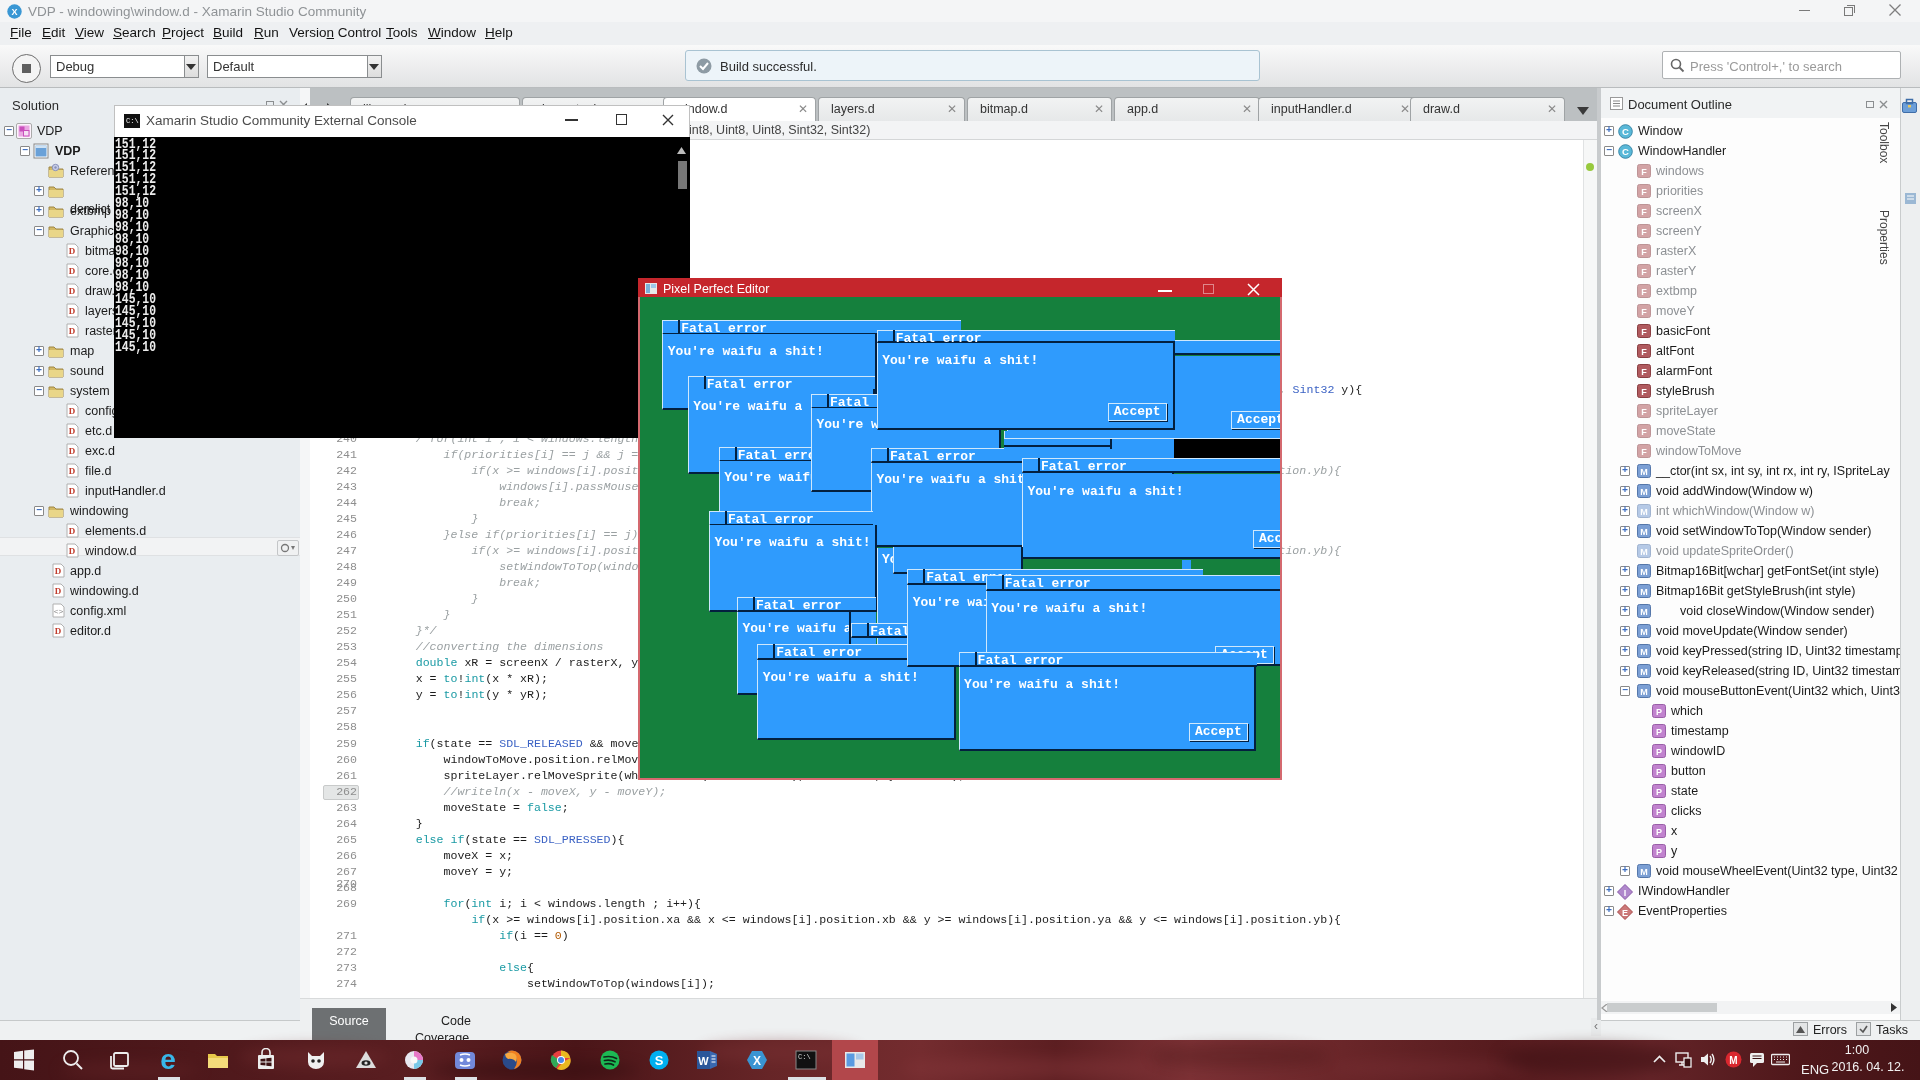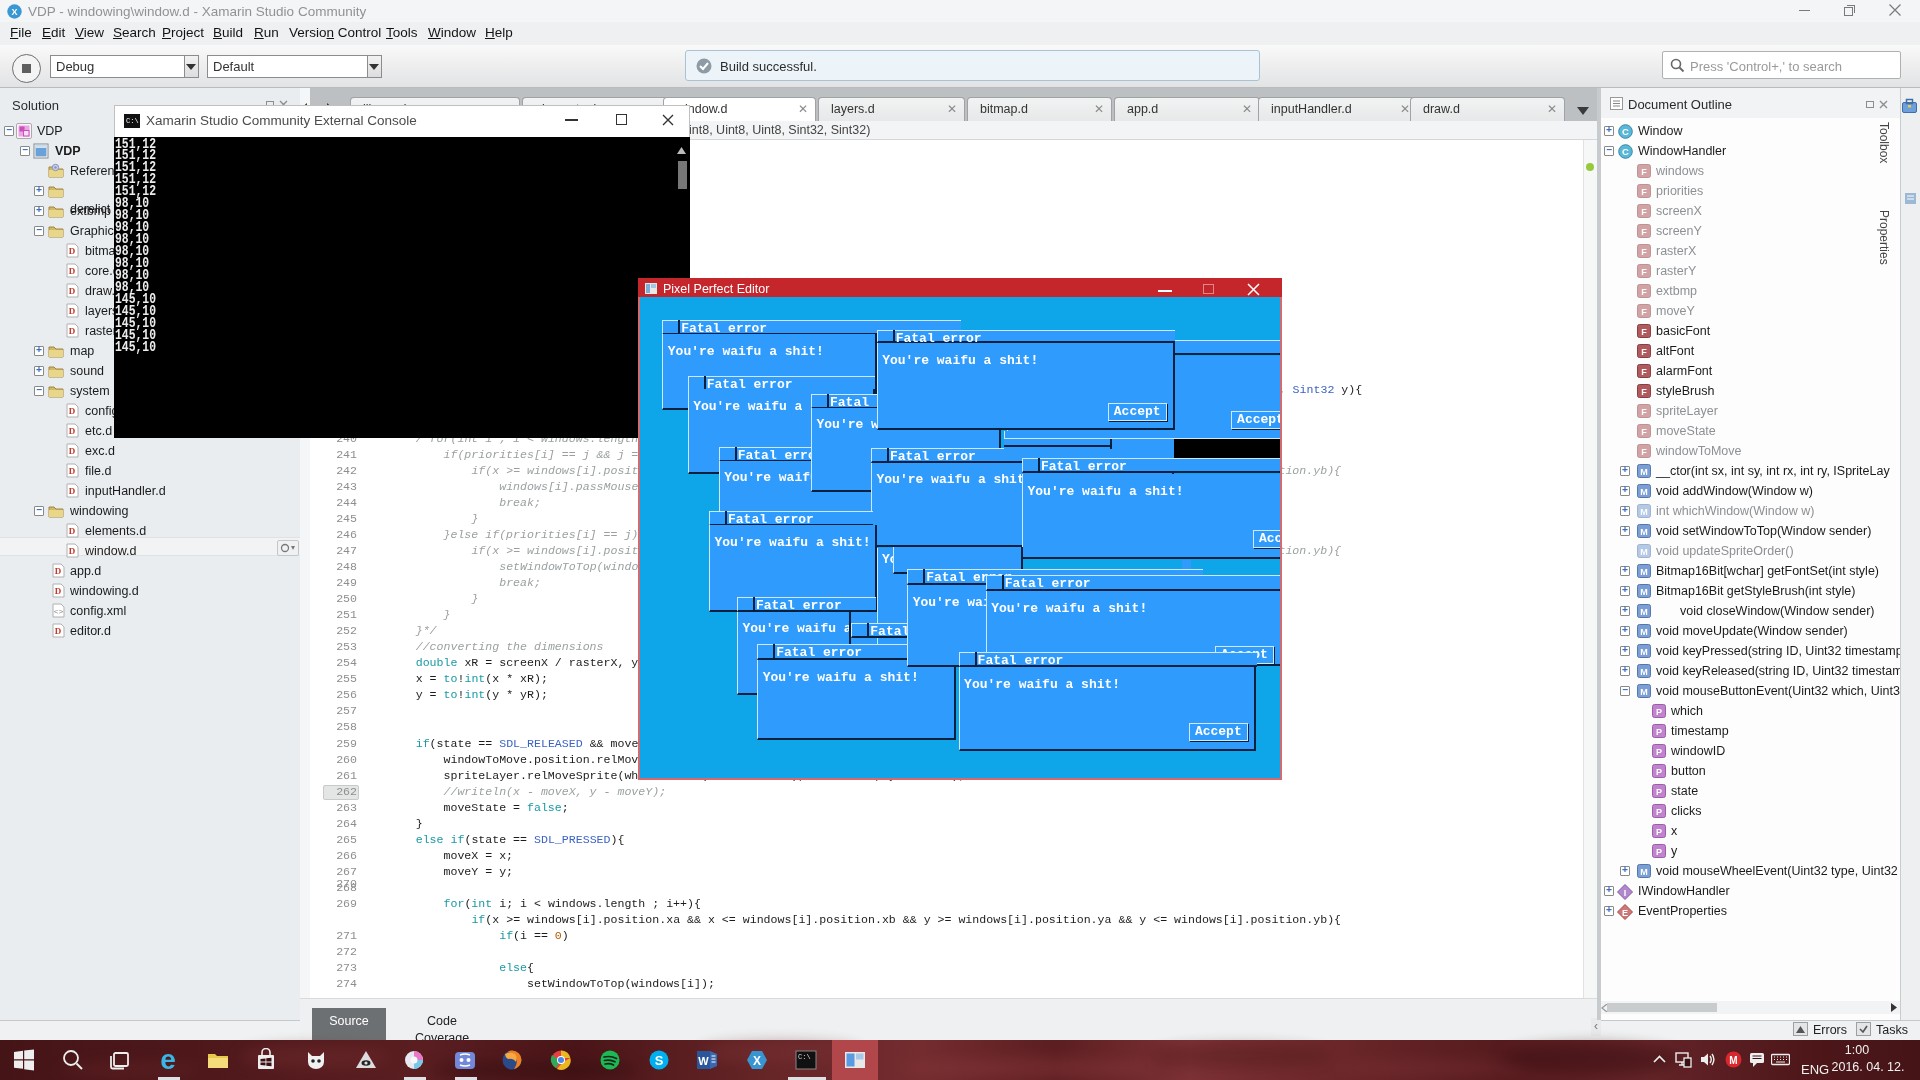--- a/index.html
+++ b/index.html
@@ -291,21 +291,21 @@
 <svg class="ab" style="left:1577px;top:107px" width="12" height="8">
     <path d="M0 0 L12 0 L6 8 Z" fill="#3a3a3a"></path>
   </svg>
 <div class="ab" style="left:310px;top:121px;width:1287px;height:19px;background:#f3f4f5;border-bottom:1px solid #d4d6d7;"></div>
 <div class="ab" style="left:689px;top:123px;font:12.5px 'Liberation Sans';color:#444;">int8, Uint8, Uint8, Sint32, Sint32)</div>
 <div class="ab" style="left:310px;top:140px;width:1287px;height:858px;background:#fff;"></div>
 <div class="ab" style="left:1583px;top:140px;width:14px;height:858px;background:#f6f7f7;border-left:1px solid #e0e2e3;"></div>
 <div class="ab" style="left:1586px;top:163px;width:8px;height:8px;border-radius:50%;background:#97c93d;"></div>
 <div class="ab" style="left:300px;top:998px;width:1301px;height:42px;background:#eef0f1;border-top:1px solid #d8dadb;"></div>
 <div class="ab" style="left:312px;top:1008px;width:74px;height:32px;background:#6d7072;color:#fff;font:12.5px 'Liberation Sans';text-align:center;line-height:26px;">Source</div>
-<div class="ab" style="left:427px;top:1014px;font:12.5px 'Liberation Sans';color:#222;">Code</div>
+<div class="ab" style="left:441px;top:1014px;font:12.5px 'Liberation Sans';color:#222;">Code</div>
 <div class="ab" style="left:415px;top:1031px;font:12.5px 'Liberation Sans';color:#222;">Coverage</div>
 <div class="ab" style="left:1591px;top:1018px;width:10px;height:18px;background:#e8eaeb;color:#777;font:12px 'Liberation Sans';text-align:center;line-height:16px;">‹</div>
 <div class="ab" style="left:310px;top:140px;width:1273px;height:858px;overflow:hidden;">
     <div class="ab" style="left:13px;top:644.6px;width:36px;height:15.2px;background:#e4e6e6;border:1px solid #c8caca;border-radius:2px;"></div>
     <div class="gut" style="left:0px;top:242.4px;width:47px;"></div>
     <div class="code" style="left:968.7px;top:242.4px;"><span>, </span><span class="s">Sint32</span><span> y){</span></div>
     <div class="gut" style="left:0px;top:258.4px;width:47px;"></div>
     <div class="gut" style="left:0px;top:274.4px;width:47px;"></div>
     <div class="gut" style="left:0px;top:290.5px;width:47px;">240</div>
     <div class="code" style="left:105.7px;top:290.5px;"><span class="cm">/*for(int i ; i &lt; windows.length ; i++){</span></div>
@@ -665,21 +665,21 @@
       <rect x="0" y="0" width="12" height="11" fill="#e8e8e8"></rect>
       <rect x="1" y="1" width="4" height="9" fill="#7ab0d8"></rect>
       <rect x="6" y="1" width="5" height="4" fill="#a0c8e8"></rect>
     </svg>
     <div class="ab" style="left:25px;top:4px;font:12.5px 'Liberation Sans';color:#fff;">Pixel Perfect Editor</div>
     <div class="ab" style="left:520px;top:12px;width:14px;height:2px;background:#fff;"></div>
     <div class="ab" style="left:565px;top:6px;width:11px;height:10px;border:1.2px solid rgba(255,255,255,0.45);"></div>
     <svg class="ab" style="left:609px;top:5px" width="13" height="13">
       <path d="M1 1 L12 12 M12 1 L1 12" stroke="#fff" stroke-width="1.5"></path>
     </svg>
-    <div class="ab" style="left:0;top:19px;width:644px;height:483px;background:#0ea5e9;border-left:2px solid #d4696f;border-right:2px solid #d4696f;border-bottom:2px solid #d4696f;overflow:hidden;">
+    <div class="ab" style="left:0;top:19px;width:644px;height:483px;background:#15803d;border-left:2px solid #d4696f;border-right:2px solid #d4696f;border-bottom:2px solid #d4696f;overflow:hidden;">
       <div class="dh" style="left:22.3px;top:23.2px;width:298.5px;height:15px;z-index:10;">
         <span class="gad"></span>
         <span class="ti">Fatal error</span>
       </div>
       <div class="db" style="left:22.3px;top:37.2px;width:215px;height:76px;z-index:10;">
         <div class="dt">You're waifu a shit!</div>
       </div>
       <div class="dh" style="left:367px;top:43.4px;width:285px;height:15px;z-index:20;">
         <span class="gad"></span>
         <span class="ti">Fatal error</span>

